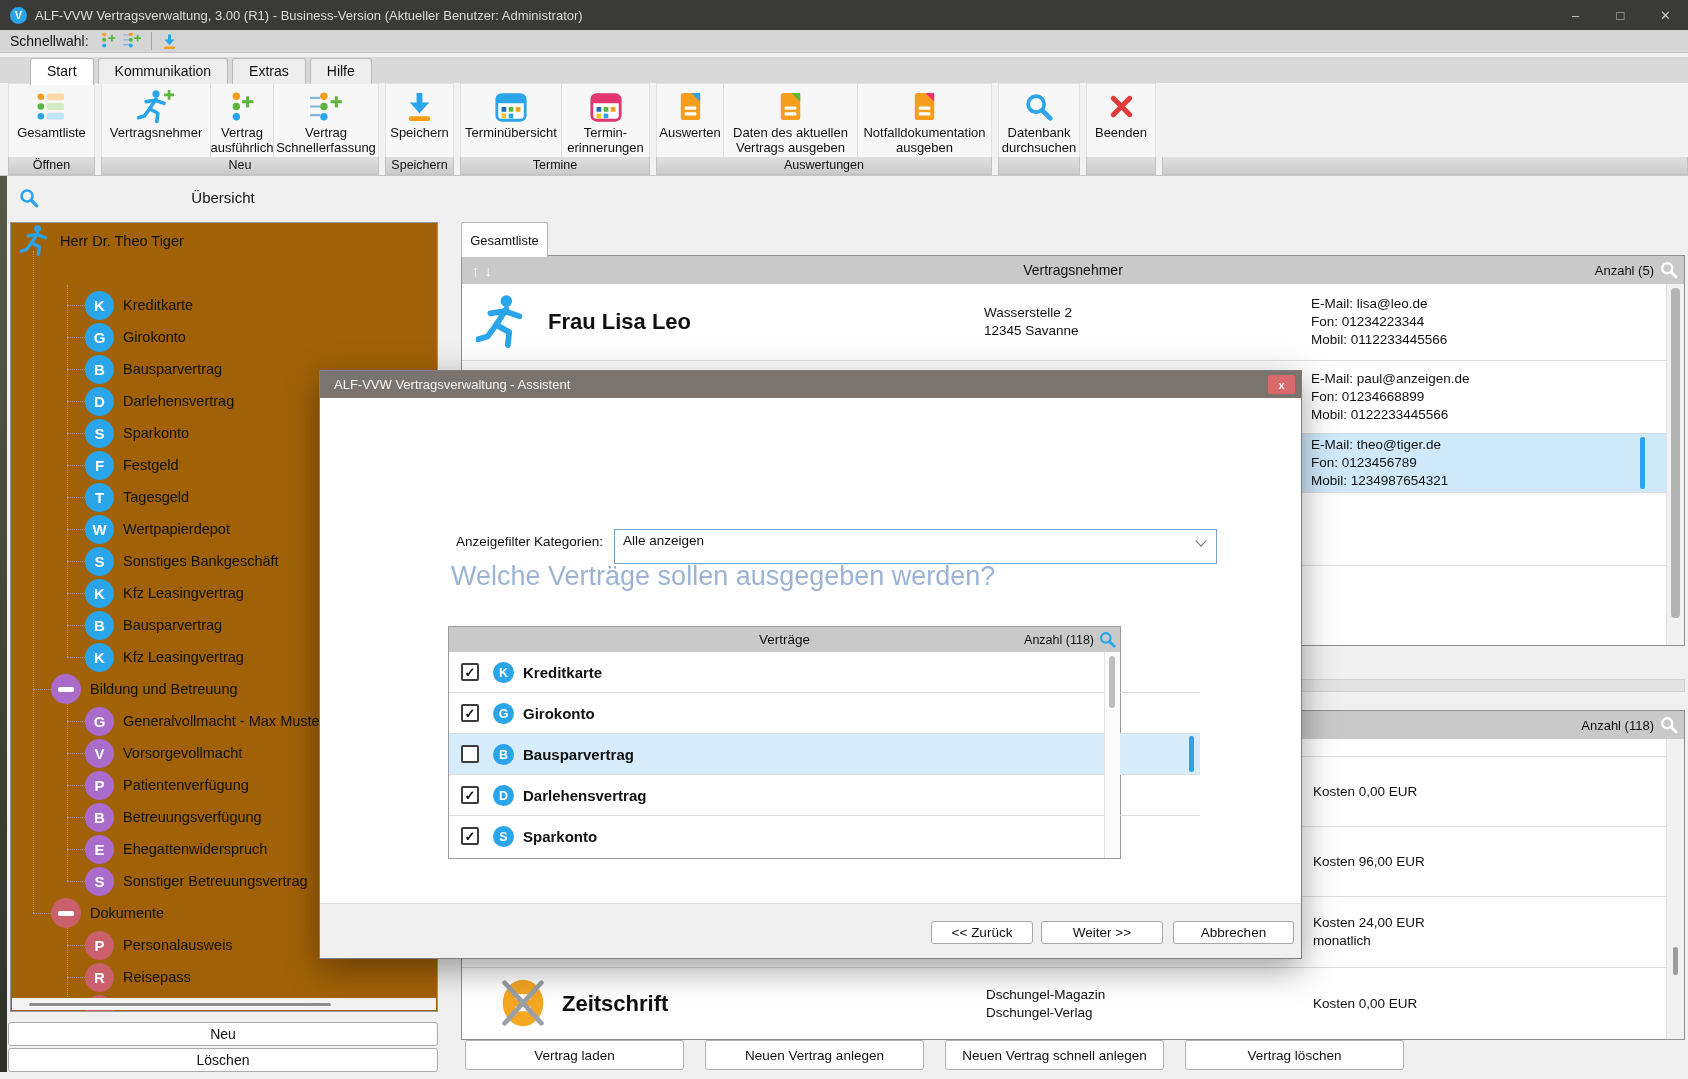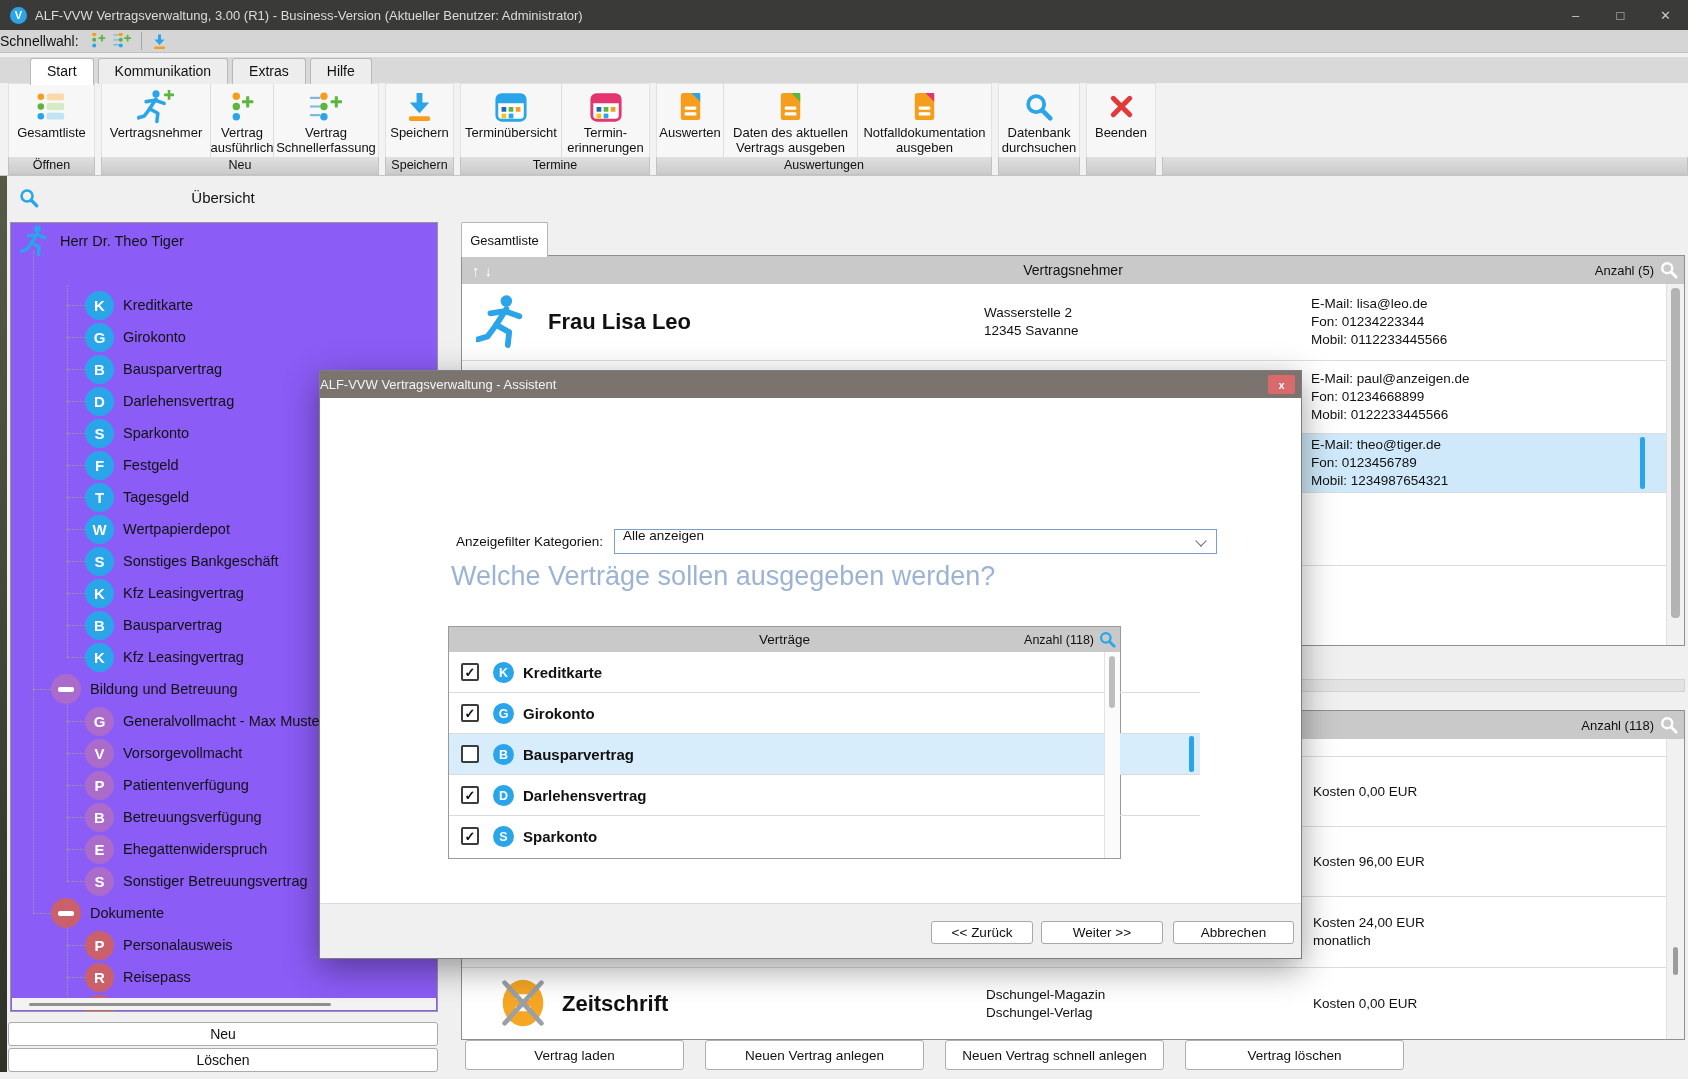--- a/index.html
+++ b/index.html
@@ -12,21 +12,21 @@
             display:flex;align-items:center;color:#dcdcdc}
   .app-icon{width:17px;height:17px;border-radius:50%;background:#2aa5ea;color:#fff;font-size:11px;
             font-weight:bold;display:flex;align-items:center;justify-content:center;margin:0 8px 0 10px}
   .title-text{font-size:13px}
   .win-controls{margin-left:auto;display:flex}
   .win-btn{width:45px;height:30px;display:flex;align-items:center;justify-content:center;
            font-size:13px;color:#c9c9c9}
 
   
   .quickbar{position:absolute;top:30px;left:0;width:1688px;height:23px;background:#d5d5d5;
-            border-bottom:1px solid #c0c0c0;display:flex;align-items:center;box-sizing:border-box}
+            border-bottom:1px solid #c0c0c0;display:flex;align-items:center;padding-left:10px;box-sizing:border-box}
   .qlabel{font-size:14px;margin-right:8px}
   .qicon{margin:0 3px}
   .qsep{width:1px;height:18px;background:#a5a5a5;margin:0 6px}
 
   
   .tabsbg{position:absolute;top:57px;left:0;width:1688px;height:26px;background:#d9d9d9}
   .tabsrow{position:absolute;top:58px;left:30px;display:flex;align-items:flex-end;z-index:6}
   .tab{height:25px;line-height:25px;padding:0 16px;font-size:14px;background:#ededed;
        border:1px solid #b9b9b9;border-bottom:none;border-radius:3px 3px 0 0;margin-right:4px}
   .tab.active{background:#fff;height:26px;margin-bottom:-1px}
@@ -46,21 +46,21 @@
   .rfill .sp{flex:1}
 
   
   .darkedge{position:absolute;left:0;top:176px;width:7px;height:896px;
             background:linear-gradient(180deg,#565b47,#2e3228)}
 
   
   .ovheader{position:absolute;left:8px;top:176px;width:430px;height:46px}
   .ovheader .ttl{position:absolute;left:0;right:0;top:13px;text-align:center;font-size:15px}
   .ovheader .sic{position:absolute;left:10px;top:11px;color:#2aa5ea}
-  .treepanel{position:absolute;left:10px;top:222px;width:428px;height:790px;background:#8b5cf6;
+  .treepanel{position:absolute;left:10px;top:222px;width:428px;height:790px;background:#a16207;
              border:1px solid #979797;box-sizing:border-box;overflow:hidden}
   .vline{position:absolute;width:0;border-left:1px dotted #9a9a9a}
   .trow{position:absolute;left:0;width:100%;height:32px;display:flex;align-items:center}
   .trow.lvl0{padding-left:8px}
   .trow.lvl1{padding-left:40px}
   .trow.lvl2{padding-left:74px}
   .trow.lvl1::before,.trow.lvl2::before{content:"";position:absolute;top:16px;width:18px;
       border-top:1px dotted #9a9a9a}
   .trow.lvl1::before{left:22px}
   .trow.lvl2::before{left:56px}
@@ -104,29 +104,29 @@
   .zicon{position:absolute;left:34px;top:8px}
   .ztitle{position:absolute;left:100px;top:50%;transform:translateY(-50%);font-size:22px;font-weight:bold}
   .zdetail{position:absolute;left:524px;top:50%;transform:translateY(-50%);font-size:13.5px;line-height:18px}
   .main-btn{position:absolute;top:1040px;height:30px;width:219px;background:#fff;border:1px solid #b0b0b0;
             border-radius:3px;font-size:13.5px;display:flex;align-items:center;justify-content:center;box-sizing:border-box}
 
   
   #dialog{position:absolute;left:319px;top:370px;width:983px;height:589px;background:#fff;
           border:1px solid #7e7e7e;box-shadow:0 10px 32px rgba(0,0,0,.38);z-index:50;box-sizing:border-box}
   .dtitle{position:absolute;left:0;top:0;right:0;height:27px;background:#7b736e;color:#f4f4f4;
-          font-size:13px;line-height:27px;box-sizing:border-box}
+          font-size:13px;line-height:27px;padding-left:14px;box-sizing:border-box}
   .dclose{position:absolute;right:6px;top:4px;width:27px;height:19px;background:#d9696b;border-radius:2px;
           color:#fff;font-size:11px;font-weight:bold;display:flex;align-items:center;justify-content:center}
   .dheader{position:absolute;left:0;top:27px;right:0;height:76px;background:#1271c4;color:#fff}
   .dico{position:absolute;left:24px;top:10px}
   .dtit{position:absolute;left:90px;top:0;height:76px;display:flex;align-items:center;font-size:23px;font-weight:bold}
   .dstep{position:absolute;right:22px;top:0;height:76px;display:flex;align-items:center;font-size:15px;font-weight:bold}
   .dfilter-label{position:absolute;left:136px;top:163px;font-size:13.5px}
-  .ddrop{position:absolute;left:294px;top:158px;width:603px;height:25px;border:1px solid #79a0cc;
+  .ddrop{position:absolute;left:294px;top:158px;width:603px;height:35px;border:1px solid #79a0cc;
          box-sizing:border-box;display:flex;align-items:center;padding:0 26px 12px 8px;font-size:13.5px;background:#fff}
   .chev{position:absolute;right:11px;top:7px;width:7px;height:7px;border-right:1.6px solid #6e6e6e;
         border-bottom:1.6px solid #6e6e6e;transform:rotate(45deg)}
   .dquestion{position:absolute;left:131px;top:190px;font-size:27px;color:#9cb3d5}
   .dlist{position:absolute;left:128px;top:255px;width:673px;height:233px;border:1px solid #9a9a9a;
          box-sizing:border-box;background:#fff}
   .dlhead{position:absolute;left:0;top:0;right:0;height:25px;background:#c9c9c9}
   .dlhead .c{position:absolute;left:0;right:0;height:25px;line-height:25px;text-align:center;font-size:13.5px}
   .dlhead .r{position:absolute;right:3px;top:0;height:25px;display:flex;align-items:center;gap:4px;
              font-size:12.5px;z-index:2}

